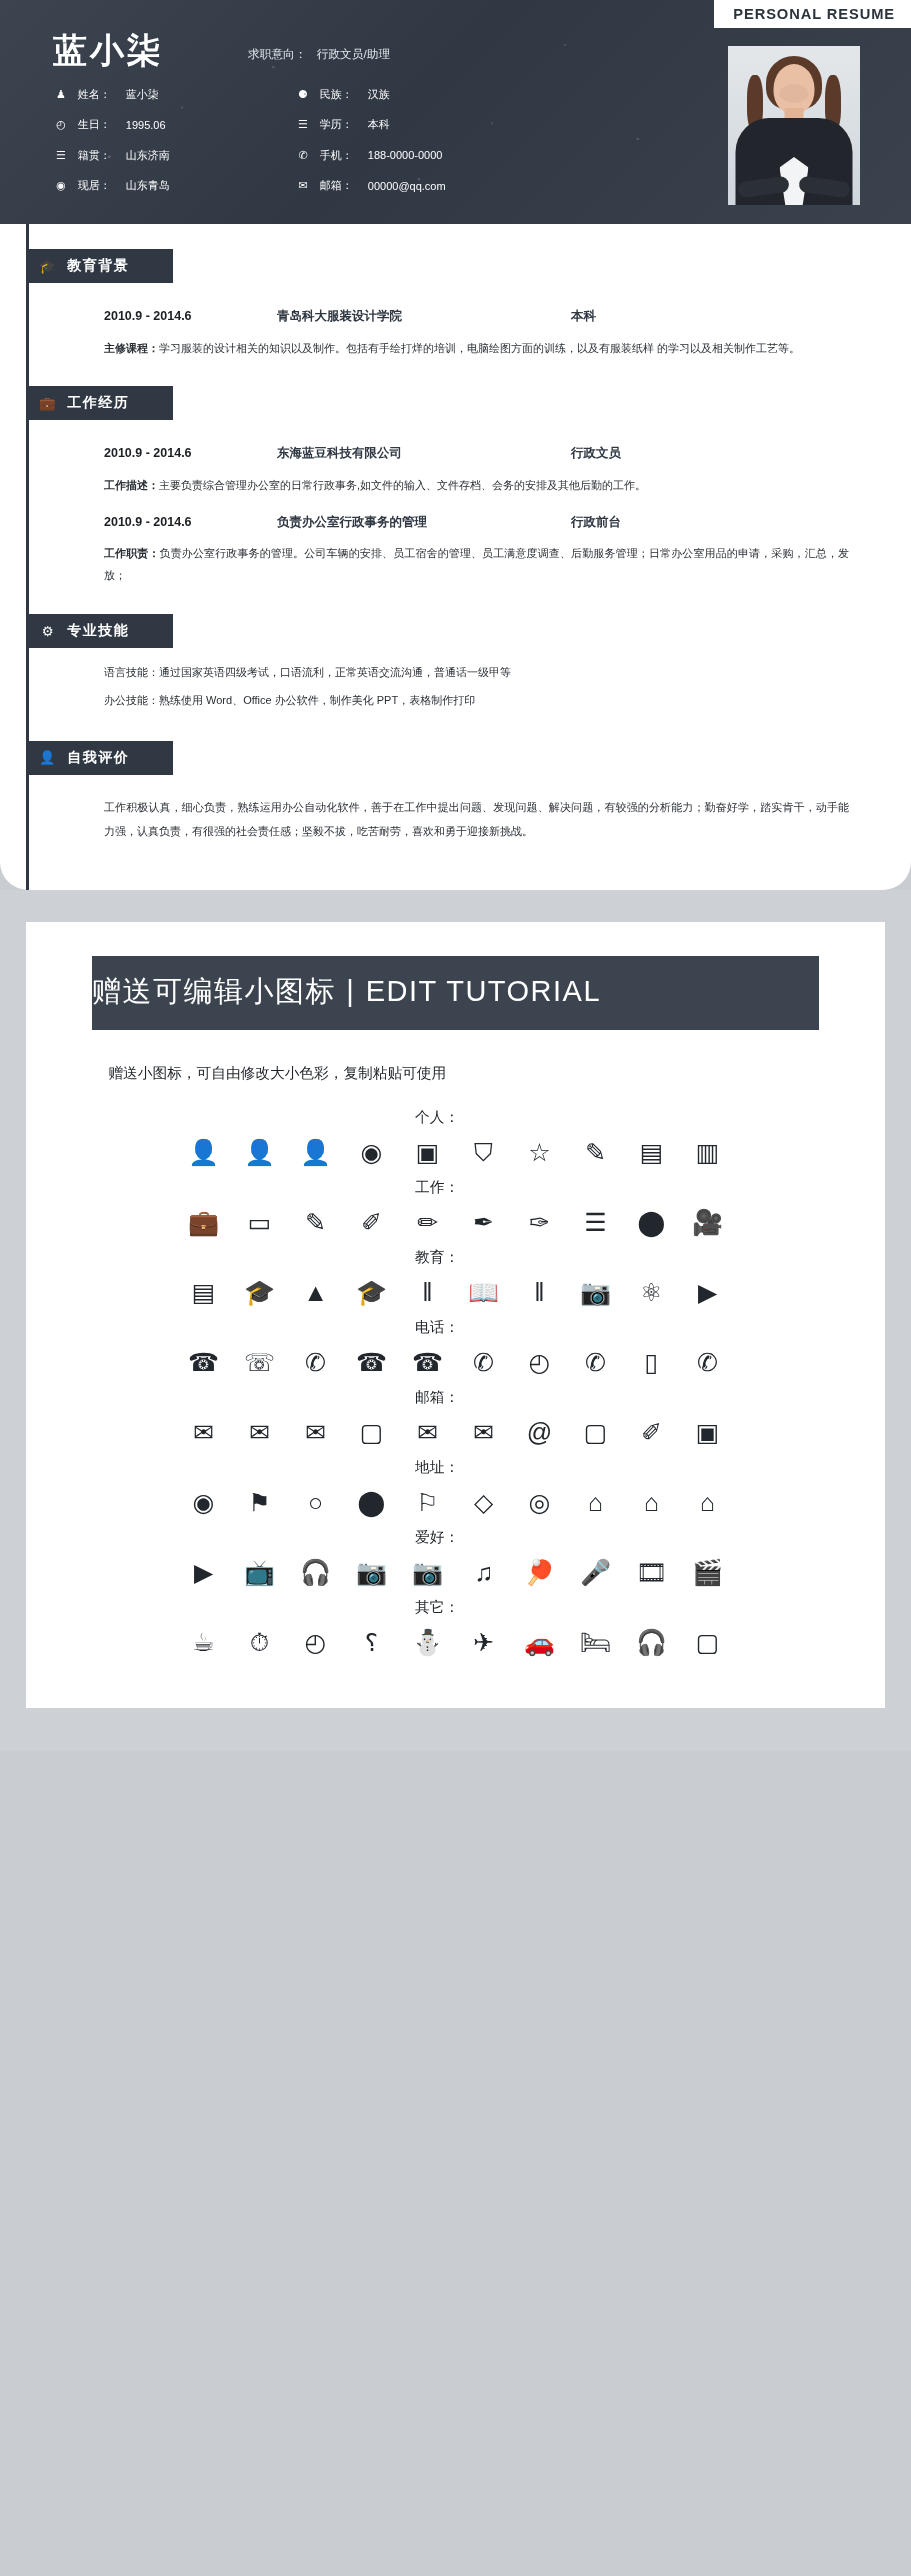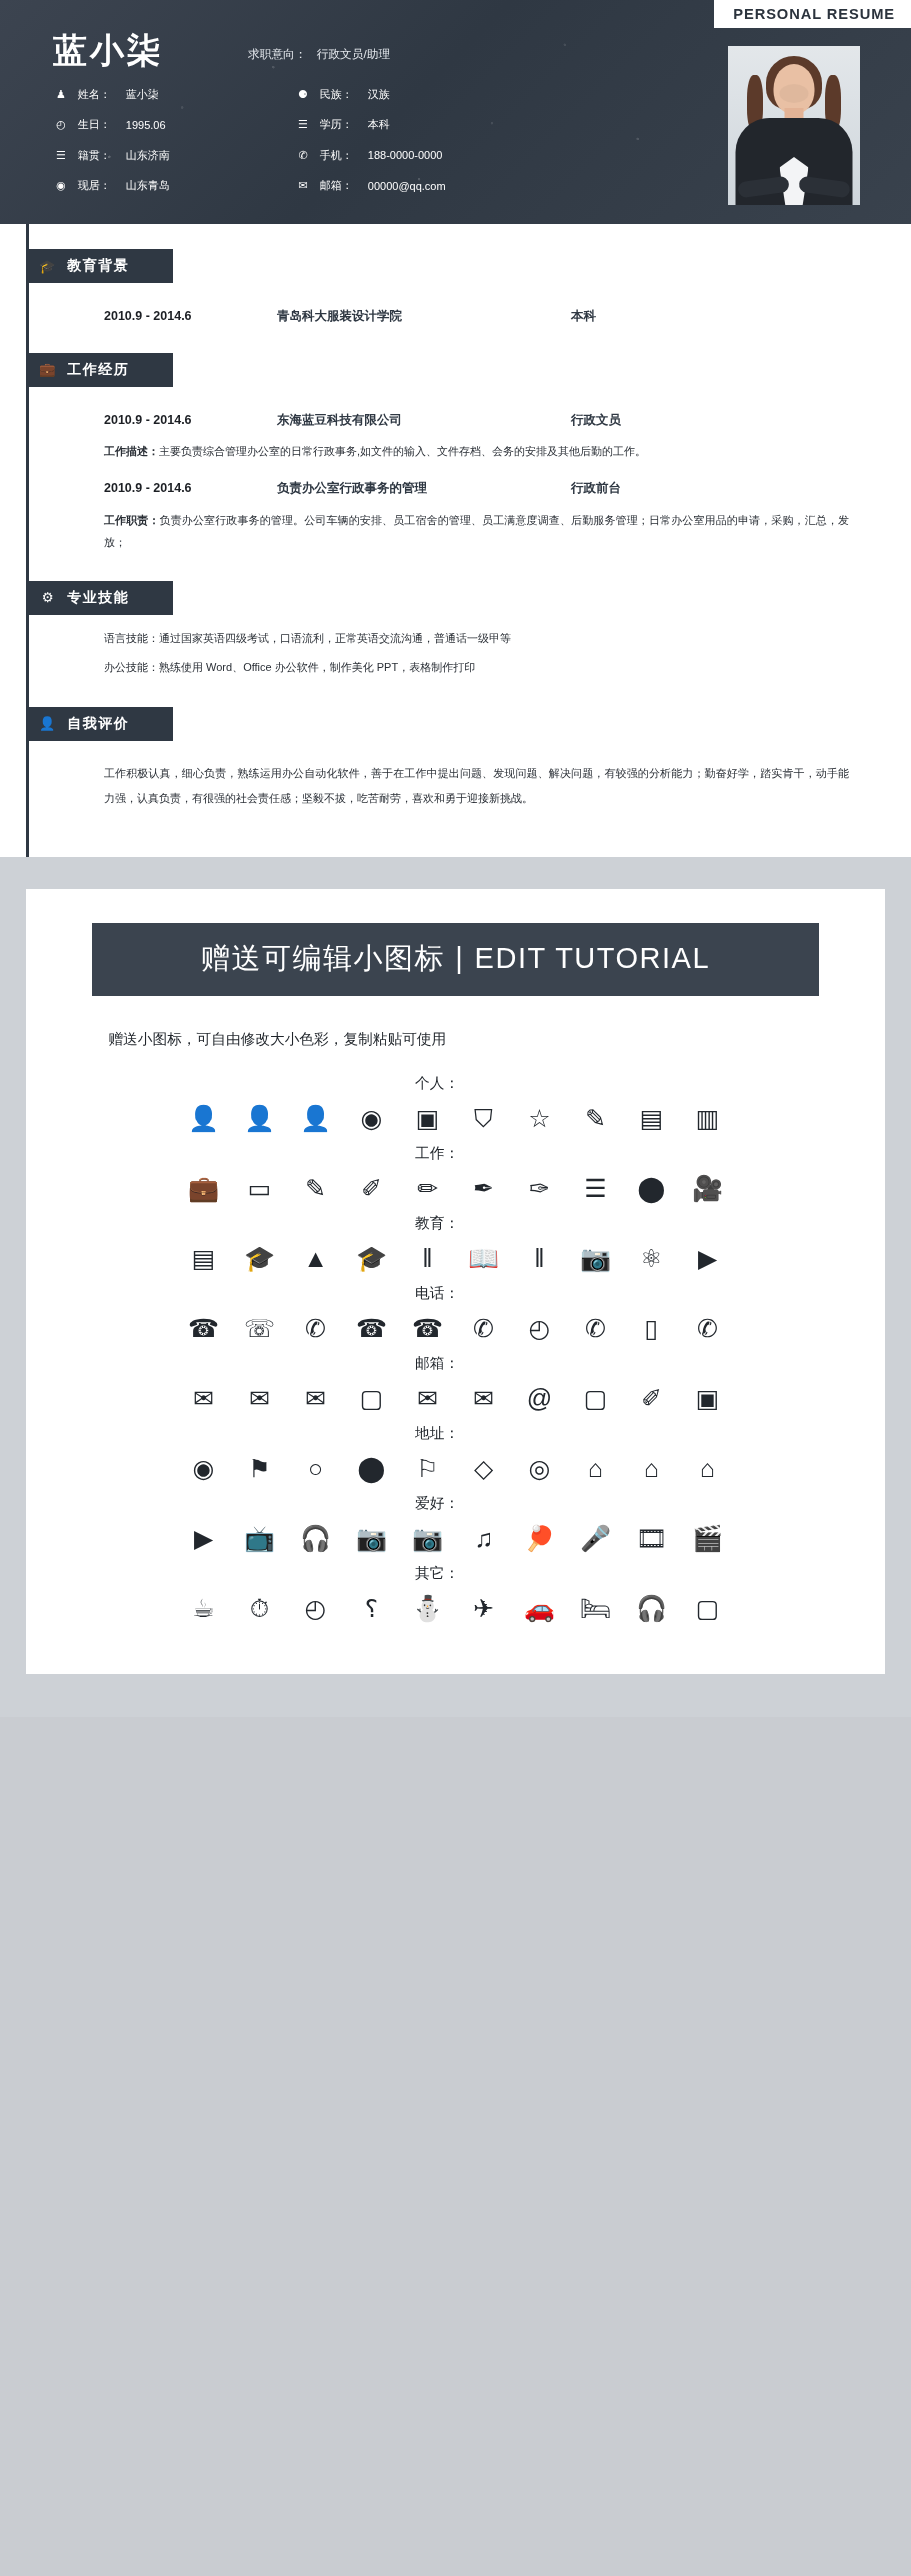--- a/index.html
+++ b/index.html
@@ -15,20 +15,21 @@
     position:relative;
   }
 
   
   .resume-sheet{
     background:#ffffff;
     width:911px;
     box-sizing:border-box;
     padding:0 0 44px 0;
     position:relative;
+    border-radius:28px;
   }
 
   
   .header{
     position:relative;
     height:224px;
     background:linear-gradient(135deg,#3c4450 0%,#2f3843 45%,#39424d 100%);
     overflow:hidden;
   }
   .header .starfield{
@@ -201,21 +202,21 @@
   .icon-card{
     background:#ffffff;
     margin:0 26.4px;
     padding:34px 0 40px 0;
   }
   .icon-title{
     margin:0 auto;
     width:727px;
     background:#3b444f;
     color:#ffffff;
-    text-align:center;
+    text-align:left;
     font-size:29px;
     letter-spacing:1.5px;
     padding:16px 0 17.6px 0;
     box-sizing:border-box;
   }
   .icon-title .sep{ margin:0 10.3px; font-weight:300; }
   .icon-sub{
     margin:34px 0 0 82px;
     font-size:14.7px;
     color:#1f242a;
@@ -324,20 +325,21 @@
         <span class="sico">🎓</span>
         <span class="stxt">教育背景</span>
       </div>
       <div class="sec-body">
         <div class="entry">
           <div class="entry-row">
             <span class="date">2010.9 - 2014.6</span>
             <span class="org">青岛科大服装设计学院</span>
             <span class="role">本科</span>
           </div>
+          <p><span class="k">主修课程：</span><span>学习服装的设计相关的知识以及制作。包括有手绘打烊的培训，电脑绘图方面的训练，以及有服装纸样 的学习以及相关制作工艺等。</span></p>
         </div>
       </div>
     </div>
 
     <div class="section">
       <div class="sec-head">
         <span class="sico">💼</span>
         <span class="stxt">工作经历</span>
       </div>
       <div class="sec-body">

